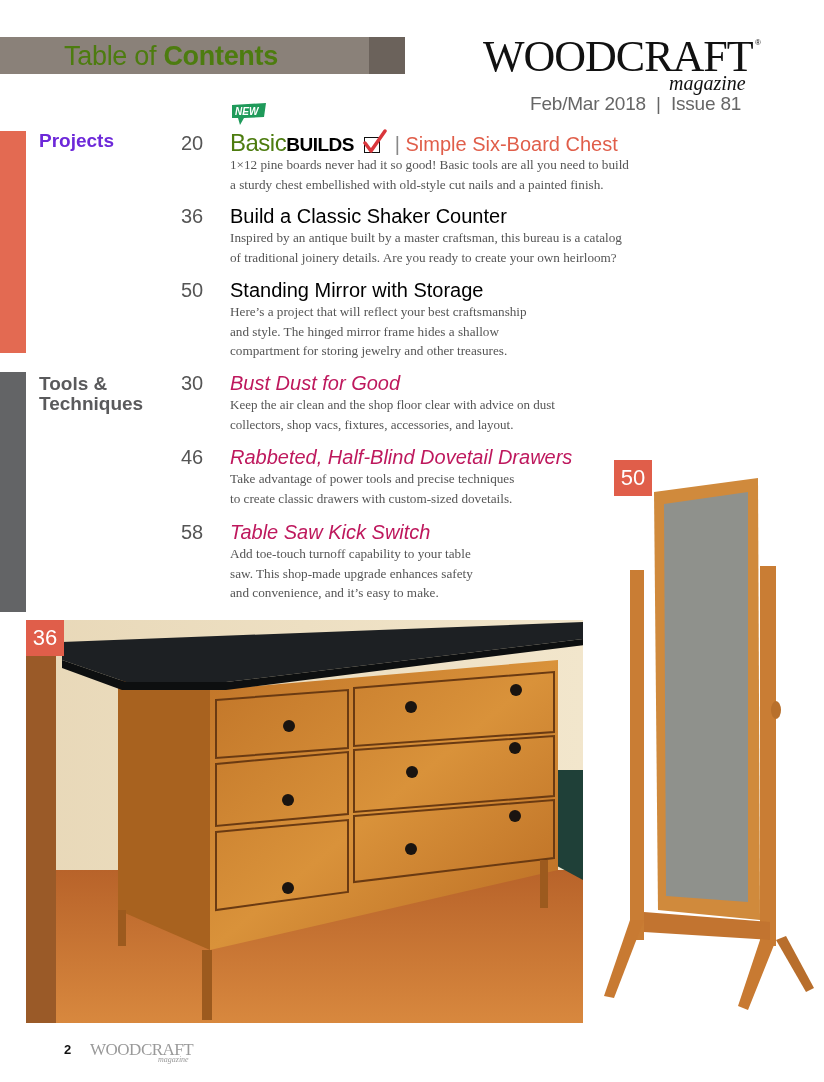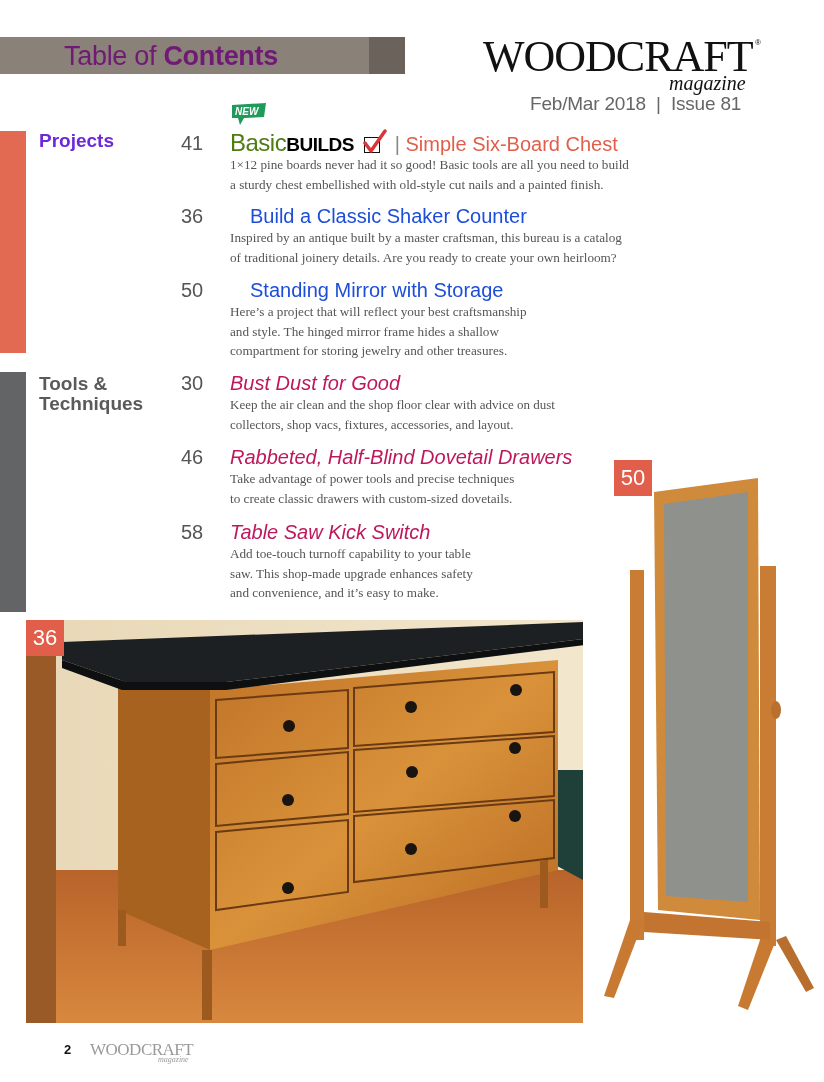--- a/index.html
+++ b/index.html
@@ -1,40 +1,40 @@
 <!DOCTYPE html>
 <html><head>
   <meta charset="utf-8">
   <style>
     html, body { margin: 0; padding: 0; background: #ffffff; }
     body { width: 824px; height: 1082px; position: relative; overflow: hidden; font-family: "Liberation Sans", sans-serif; }
 
     .toc-bar { position: absolute; left: 0; top: 37px; width: 369px; height: 37px; background: #8a8179; }
     .toc-bar-end { position: absolute; left: 369px; top: 37px; width: 36px; height: 37px; background: #6b625b; }
-    .toc-title { position: absolute; left: 64px; top: 40px; font-size: 27px; color: #701a75; line-height: 32px; letter-spacing: -0.3px; }
+    .toc-title { position: absolute; left: 64px; top: 40px; font-size: 27px; color: #4d7c0f; line-height: 32px; letter-spacing: -0.3px; }
     .toc-title .light { font-weight: normal; }
     .toc-title .bold { font-weight: bold; }
 
     .logo { position: absolute; left: 483px; top: 34px; width: 280px; height: 60px; }
     .logo-word { position: absolute; left: 0; top: 0; font-family: "Liberation Serif", serif; font-size: 44px; color: #111; letter-spacing: -1px; line-height: 46px; }
     .logo-reg { position: absolute; left: 272px; top: 4px; font-size: 8px; color: #111; }
     .logo-mag { position: absolute; left: 186px; top: 38px; font-family: "Liberation Serif", serif; font-style: italic; font-size: 20px; color: #111; }
     .issue-line { position: absolute; left: 530px; top: 93px; font-size: 19px; color: #666; letter-spacing: -0.2px; }
 
     .section-bar { position: absolute; left: 0; width: 26px; }
     .bar-projects { top: 131px; height: 222px; background: #e36a52; }
     .bar-tools { top: 372px; height: 240px; background: #636466; }
     .section-label { position: absolute; left: 39px; font-size: 19px; font-weight: bold; line-height: 20px; }
     .label-projects { top: 131px; color: #6d28d9; }
     .label-tools { top: 374px; color: #5a5a5c; }
 
     .entry { position: absolute; left: 181px; width: 560px; }
     .entry .page-num { position: absolute; left: 0; top: 0; font-size: 20px; color: #555; line-height: 24px; }
     .entry .title { position: absolute; left: 49px; top: 0; font-size: 20px; line-height: 24px; white-space: nowrap; }
-    .entry .title.red { color: #1d4ed8; margin-left: 20px; }
+    .entry .title.red { color: #000000; }
     .entry .title.gray { color: #be185d; font-style: italic; }
     .entry .desc { position: absolute; left: 49px; top: 24px; font-size: 13.2px; line-height: 19.5px; color: #555; white-space: pre-line; font-family: Liberation Serif, serif; }
 
     .basic-builds { position: absolute; left: 49px; top: 0; height: 24px; line-height: 24px; white-space: nowrap; }
     .bb-basic { font-size: 24px; color: #4d7c0f; letter-spacing: -0.5px; }
     .bb-builds { font-size: 19px; color: #000000; font-weight: bold; letter-spacing: -0.5px; }
     .bb-check { display: inline-block; position: relative; width: 20px; height: 16px; margin-left: 6px; vertical-align: -2px; }
     .bb-check .box { position: absolute; left: 0; top: 0; width: 14px; height: 14px; border: 1.5px solid #111; }
     .bb-check svg { position: absolute; left: -2px; top: -8px; }
     .bb-sep { font-size: 20px; color: #888; margin-left: 6px; }
@@ -78,21 +78,21 @@
   <div>Tools &amp;</div>
   <div>Techniques</div>
 </div>
 
 <svg class="new-flag" viewBox="0 0 38 22" width="38" height="22">
   <polygon points="2,2 36,0 34,14 14,15 10,22 8,15 2,15" fill="#1f9a5a"></polygon>
   <text x="5" y="12" font-family="Liberation Sans, sans-serif" font-size="10" font-weight="bold" font-style="italic" fill="#ffffff">NEW</text>
 </svg>
 
 <div class="entry" style="top:131px;">
-  <span class="page-num">41</span>
+  <span class="page-num">20</span>
   <span class="basic-builds">
     <span class="bb-basic">Basic</span><span class="bb-builds">BUILDS</span>
     <span class="bb-check">
       <span class="box"></span>
       <svg width="26" height="26" viewBox="0 0 26 26">
         <path d="M3 14 L9 22 L23 2" stroke="#d9363b" stroke-width="3.5" fill="none" stroke-linecap="round" stroke-linejoin="round"></path>
       </svg>
     </span>
     <span class="bb-sep">|</span>
     <span class="bb-title">Simple Six-Board Chest</span>

